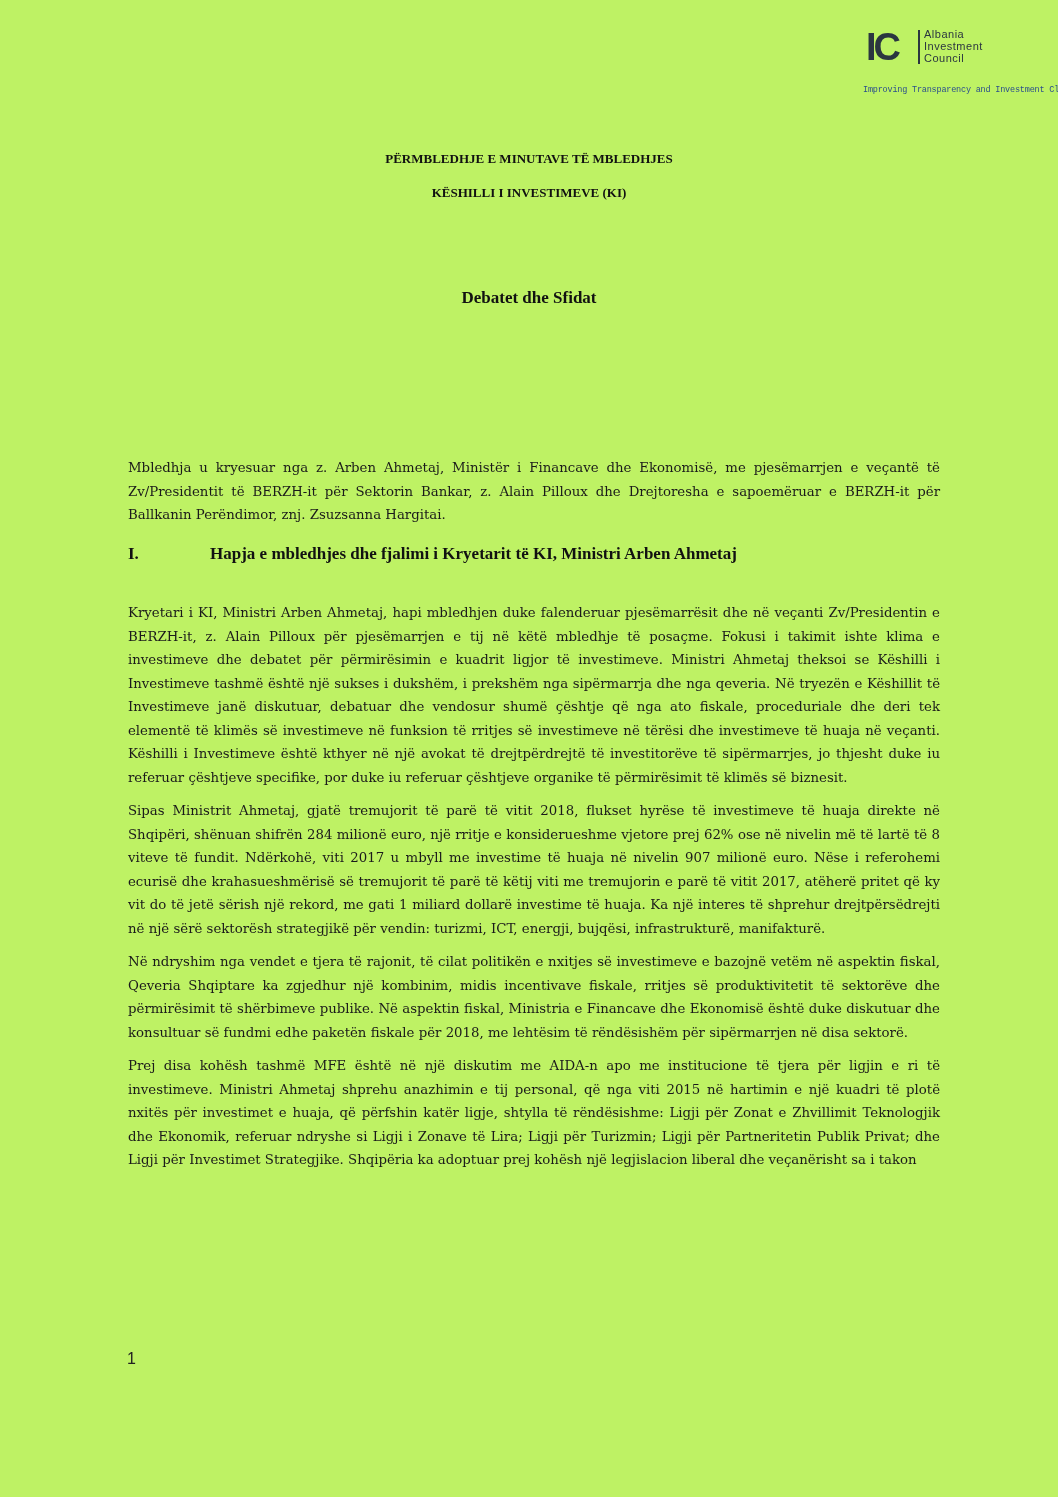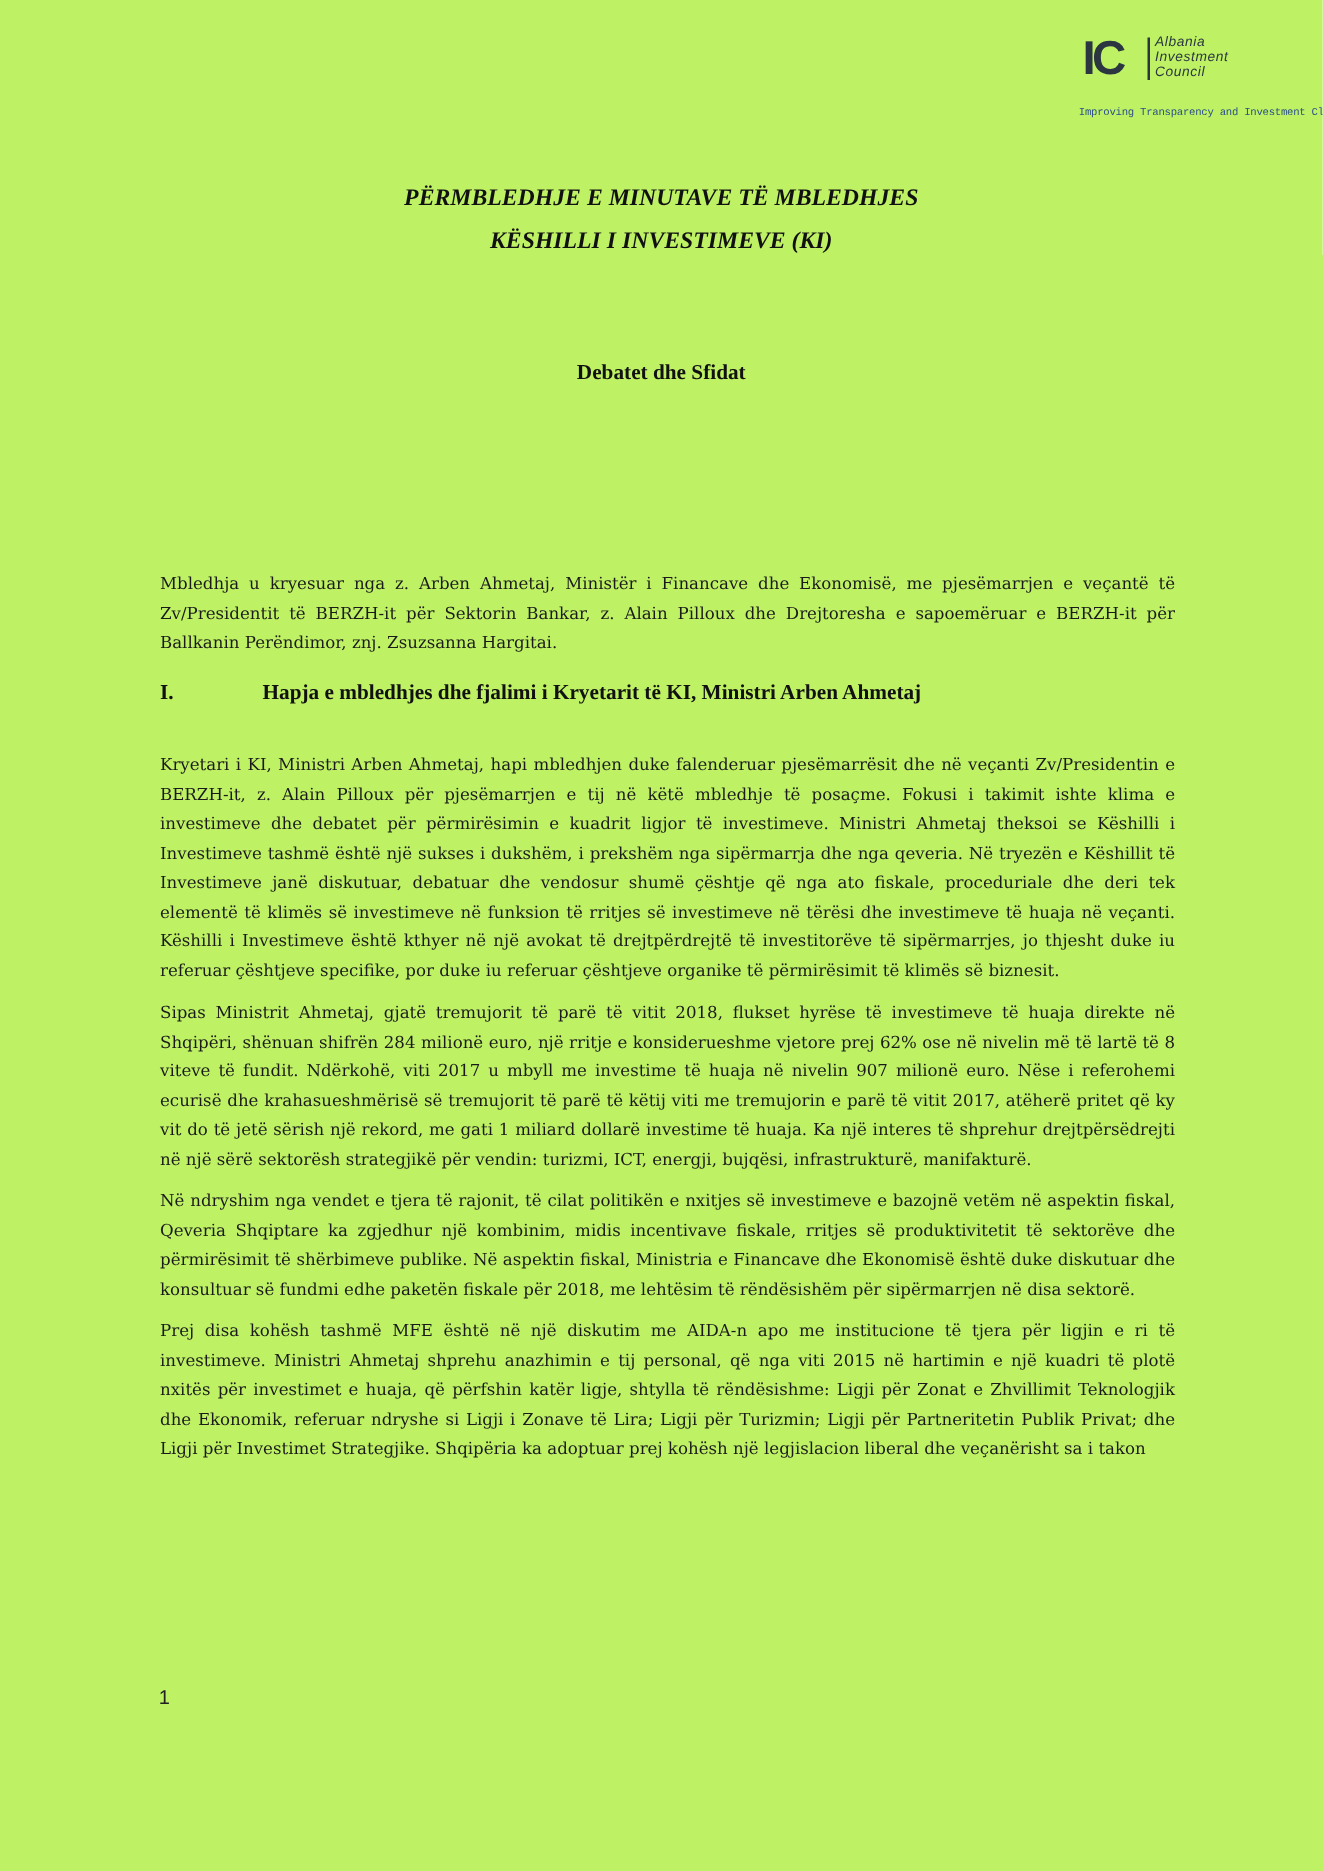--- a/index.html
+++ b/index.html
@@ -3,25 +3,25 @@
   <meta charset="utf-8">
   <style>
     html, body { margin: 0; padding: 0; background: #ffffff; }
     body { width: 1058px; height: 1497px; position: relative; overflow: hidden; }
     .page { position: absolute; left: 0; top: 0; width: 1058px; height: 1497px; background: #bef264; color: #111; padding-left: 32px; }
 
     
     .logo { position: absolute; left: 866px; top: 28px; width: 190px; height: 60px; }
     .logo-mark { position: absolute; left: 0; top: 0; font-family: "Liberation Sans", sans-serif; font-weight: bold; font-size: 38px; line-height: 38px; color: #2b3640; letter-spacing: -3px; }
     .logo-divider { position: absolute; left: 52px; top: 2px; width: 2px; height: 34px; background: #2b3640; }
-    .logo-text { position: absolute; left: 58px; top: 0; font-family: "Liberation Sans", sans-serif; font-size: 11px; line-height: 12px; color: #2b3640; letter-spacing: 0.5px; font-style: italic; }
+    .logo-text { position: absolute; left: 58px; top: 0; font-family: "Liberation Sans", sans-serif; font-size: 11px; line-height: 12px; color: #2b3640; letter-spacing: 0.5px; }
     .logo-tagline { position: absolute; left: -3px; top: 57px; font-family: Liberation Mono, monospace; font-size: 8.5px; color: #2b4f8c; white-space: nowrap; letter-spacing: -0.2px; }
 
     .title-block { position: absolute; left: 0; width: 1058px; text-align: center; font-family: "Liberation Serif", serif; font-weight: bold; color: #111; }
-    .t1 { top: 142px; font-size: 19px; line-height: 34px; font-style: italic; }
+    .t1 { top: 142px; font-size: 13px; line-height: 34px; }
     .sub { top: 280px; font-size: 17px; line-height: 36px; }
     .date { top: 382px; font-size: 17px; line-height: 30px; }
 
     .body-text { position: absolute; left: 128px; width: 812px; font-family: "DejaVu Serif", serif; font-size: 13.3px; line-height: 23.5px; color: #1a1a1a; text-align: justify; }
     .body-text p { margin: 0 0 10px 0; }
     .intro { top: 456px; }
 
     .section-heading { position: absolute; left: 128px; top: 542px; width: 812px; font-family: "Liberation Serif", serif; font-weight: bold; font-size: 17px; line-height: 24px; color: #111; }
     .section-heading .num { display: inline-block; width: 82px; }
 

